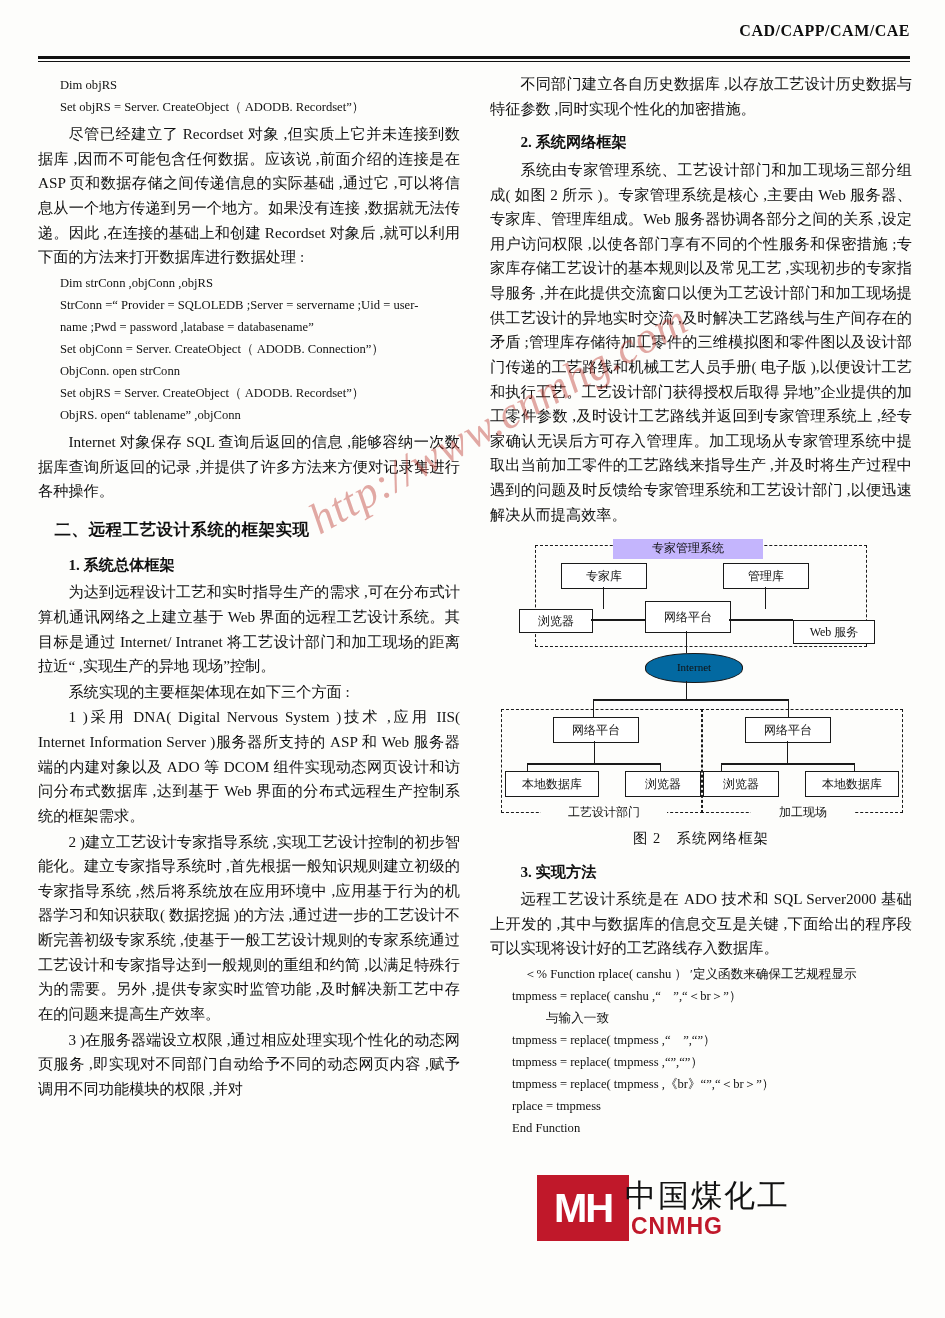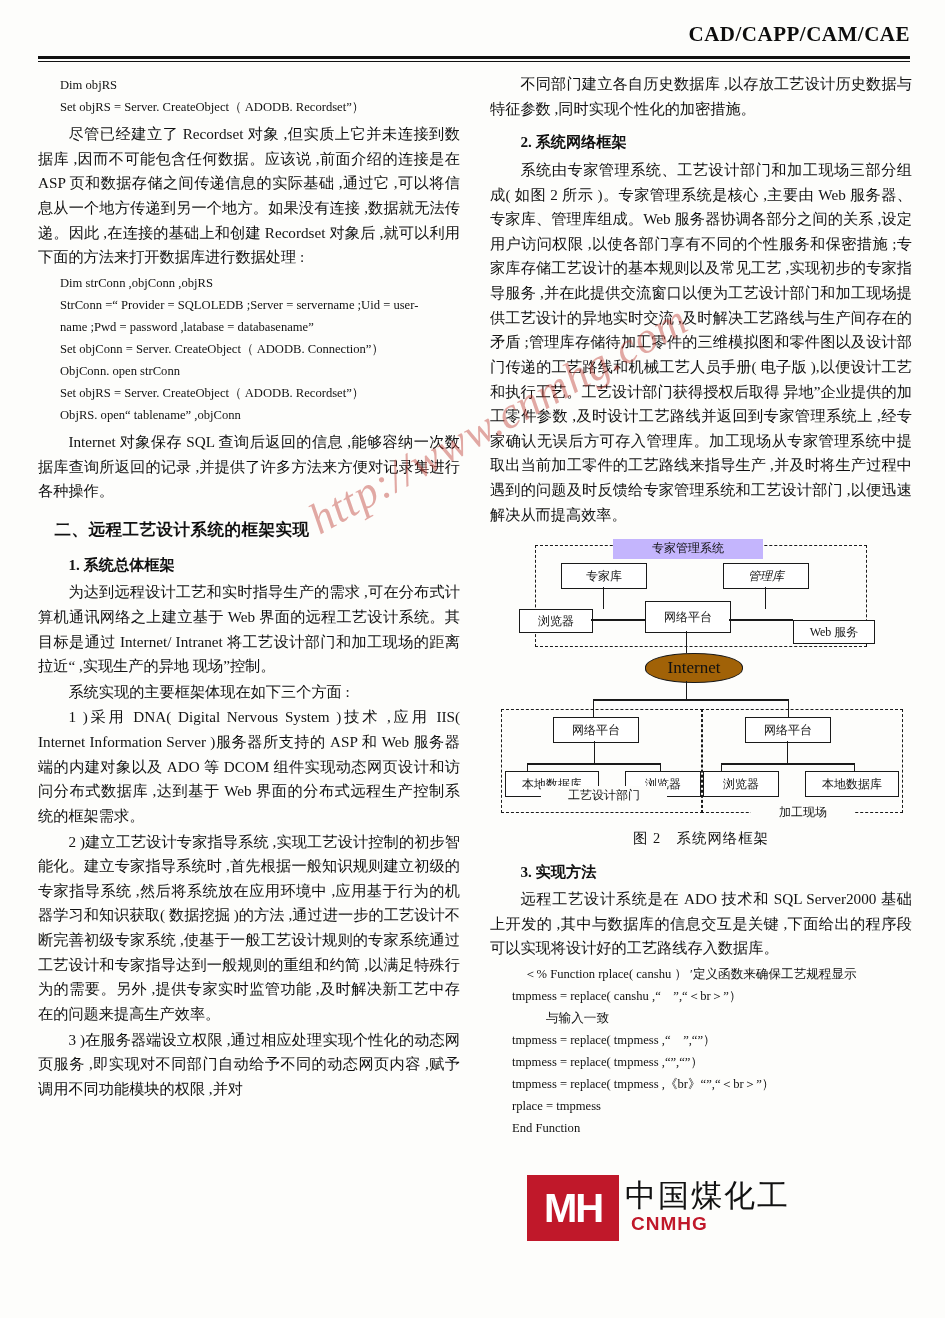--- a/index.html
+++ b/index.html
@@ -25,21 +25,21 @@
   
   .header {
     position: absolute;
     left: 38px;
     top: 22px;
     width: 872px;
     text-align: right;
   }
   .header-title {
     font-family: "Liberation Serif", serif;
-    font-size: 21px;
+    font-size: 16px;
     font-weight: bold;
     letter-spacing: 0.5px;
     color: #0d0d0d;
   }
   .header-rule {
     position: absolute;
     left: 38px;
     top: 56px;
     width: 872px;
     height: 3px;
@@ -117,26 +117,26 @@
     justify-content: center;
     text-align: center;
     font-size: 12px;
     line-height: 1.1;
     font-family: "Liberation Serif", serif;
   }
   .fig-ellipse {
     position: absolute;
     border: 1.4px solid #1a1a1a;
     border-radius: 50%;
-    background: #a16207;
+    background: #0369a1;
     display: flex;
     align-items: center;
     justify-content: center;
     text-align: center;
-    font-size: 17px;
+    font-size: 11px;
     line-height: 1.05;
   }
   .fig-dash {
     position: absolute;
     border: 1.3px dashed #1a1a1a;
     background: transparent;
   }
   .fig-label {
     position: absolute;
     font-size: 12px;
@@ -165,21 +165,21 @@
   .wm-logo {
     position: absolute;
     left: 527px;
     top: 1175px;
     width: 350px;
     height: 66px;
     pointer-events: none;
   }
   .wm-logo .mark {
     position: absolute;
-    left: 0; top: 0;
+    left: 10px; top: 0;
     width: 92px; height: 66px;
     background: #c0182a;
     color: #fff;
     font-family: "Liberation Sans", sans-serif;
     font-weight: bold;
     font-size: 40px;
     display: flex;
     align-items: center;
     justify-content: center;
     letter-spacing: -2px;
@@ -192,21 +192,21 @@
     font-size: 31px;
     color: #111;
     letter-spacing: 2px;
     white-space: nowrap;
   }
   .wm-logo .en-text {
     position: absolute;
     left: 104px;
     top: 38px;
     font-family: "Liberation Sans", sans-serif;
-    font-size: 19px;
+    font-size: 23px;
     font-weight: bold;
     color: #c0182a;
     letter-spacing: 1px;
     white-space: nowrap;
     text-align: center;
   }
 </style>
 </head>
 <body>
 
@@ -258,21 +258,21 @@
 
     <p>系统由专家管理系统、工艺设计部门和加工现场三部分组成( 如图 2 所示 )。专家管理系统是核心 ,主要由 Web 服务器、专家库、管理库组成。Web 服务器协调各部分之间的关系 ,设定用户访问权限 ,以使各部门享有不同的个性服务和保密措施 ;专家库存储工艺设计的基本规则以及常见工艺 ,实现初步的专家指导服务 ,并在此提供交流窗口以便为工艺设计部门和加工现场提供工艺设计的异地实时交流 ,及时解决工艺路线与生产间存在的矛盾 ;管理库存储待加工零件的三维模拟图和零件图以及设计部门传递的工艺路线和机械工艺人员手册( 电子版 ),以便设计工艺和执行工艺。工艺设计部门获得授权后取得 异地”企业提供的加工零件参数 ,及时设计工艺路线并返回到专家管理系统上 ,经专家确认无误后方可存入管理库。加工现场从专家管理系统中提取出当前加工零件的工艺路线来指导生产 ,并及时将生产过程中遇到的问题及时反馈给专家管理系统和工艺设计部门 ,以便迅速解决从而提高效率。</p>
 
     <div class="figure">
 
       <div class="fig-dash" style="left:30px; top:8px; width:330px; height:100px;"></div>
 
       <div class="fig-label" style="left:108px; top:2px; width:150px; background:#c4b5fd;">专家管理系统</div>
 
       <div class="fig-box" style="left:56px; top:26px; width:84px; height:24px;">专家库</div>
-      <div class="fig-box" style="left:218px; top:26px; width:84px; height:24px;font-style:italic;">管理库</div>
+      <div class="fig-box" style="left:218px; top:26px; width:84px; height:24px;">管理库</div>
 
       <div class="fig-line" style="left:98px; top:50px; width:1.4px; height:22px;"></div>
       <div class="fig-line" style="left:260px; top:50px; width:1.4px; height:22px;"></div>
 
       <div class="fig-box" style="left:14px; top:72px; width:72px; height:22px;">浏览器</div>
       <div class="fig-box" style="left:140px; top:64px; width:84px; height:30px;">网络平台</div>
       <div class="fig-box" style="left:288px; top:72px; width:80px; height:22px;margin-top:11px;">Web 服务</div>
 
       <div class="fig-line" style="left:86px; top:82px; width:54px; height:1.4px;"></div>
       <div class="fig-line" style="left:224px; top:82px; width:64px; height:1.4px;"></div>
@@ -298,21 +298,21 @@
       <div class="fig-line" style="left:349px; top:226px; width:1.4px; height:8px;"></div>
 
       <div class="fig-box" style="left:0px; top:234px; width:92px; height:24px;">本地数据库</div>
       <div class="fig-box" style="left:120px; top:234px; width:74px; height:24px;">浏览器</div>
       <div class="fig-box" style="left:198px; top:234px; width:74px; height:24px;">浏览器</div>
       <div class="fig-box" style="left:300px; top:234px; width:92px; height:24px;">本地数据库</div>
 
       <div class="fig-dash" style="left:-4px; top:172px; width:200px; height:102px;"></div>
       <div class="fig-dash" style="left:196px; top:172px; width:200px; height:102px;"></div>
 
-      <div class="fig-label" style="left:36px; top:249px; width:126px; background:#fdfdfb;">工艺设计部门</div>
+      <div class="fig-label" style="left:36px; top:266px; width:126px; background:#fdfdfb;">工艺设计部门</div>
       <div class="fig-label" style="left:246px; top:266px; width:104px; background:#fdfdfb;">加工现场</div>
     </div>
 
     <div class="fig-caption">图 2　系统网络框架</div>
 
     <h3 class="subsec">3. 实现方法</h3>
 
     <p>远程工艺设计系统是在 ADO 技术和 SQL Server2000 基础上开发的 ,其中与数据库的信息交互是关键 ,下面给出的程序段可以实现将设计好的工艺路线存入数据库。</p>
 
     <div class="code">

